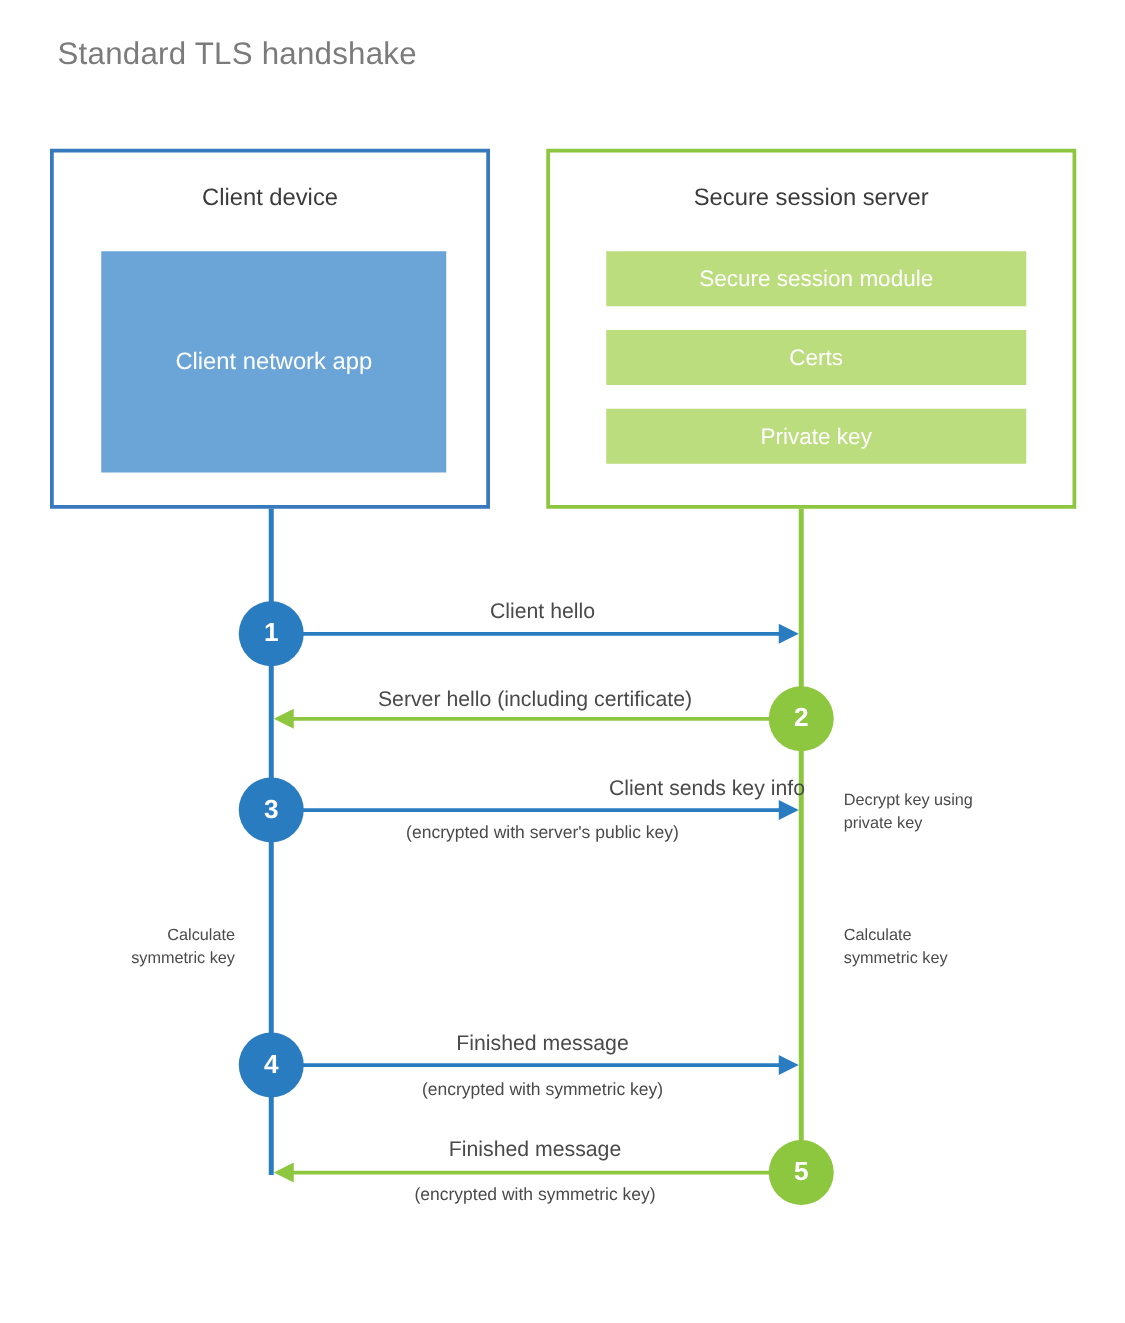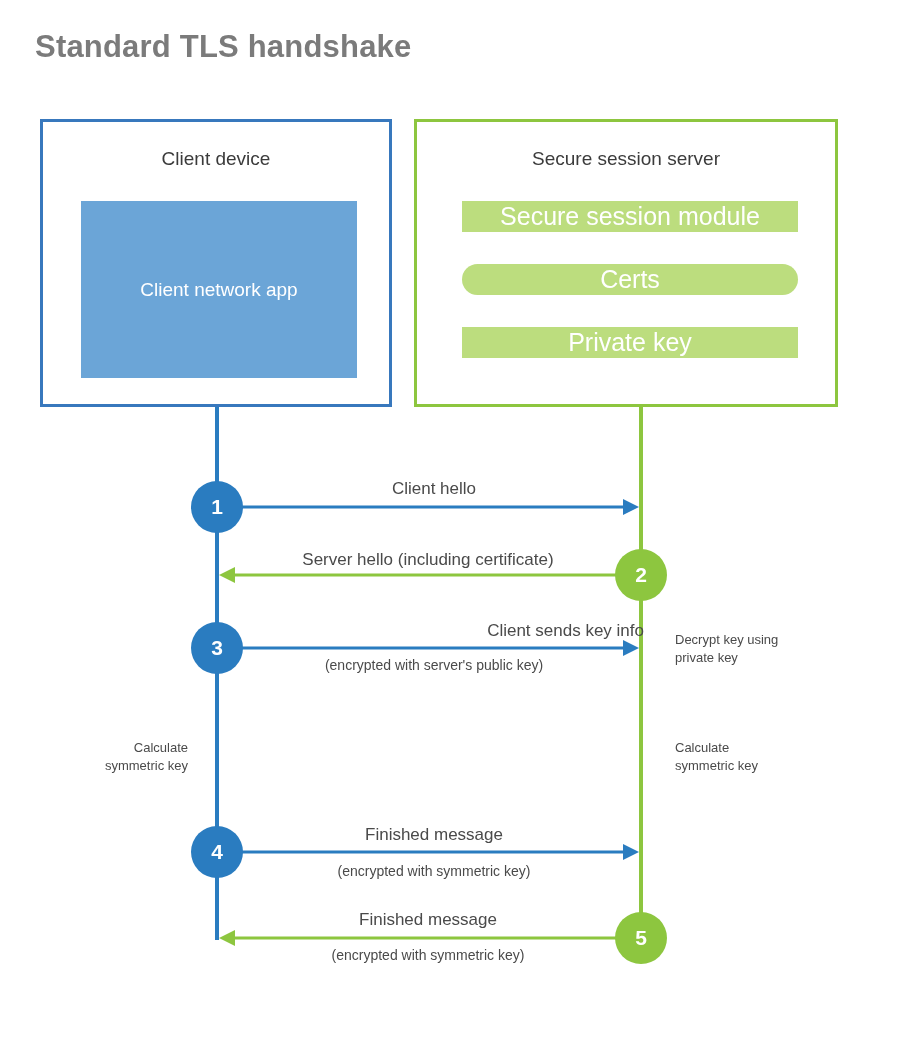--- a/index.html
+++ b/index.html
@@ -13,44 +13,44 @@
     height: 1058px;
     position: relative;
     font-family: "Liberation Sans", "DejaVu Sans", sans-serif;
     color: #4a4a4a;
     overflow: hidden;
   }
 
   
   #page-title {
     position: absolute;
-    left: 35px;
+    left: 46px;
     top: 29px;
-    font-size: 31px;
-    font-weight: 700;
+    font-size: 25px;
+    font-weight: 400;
     color: #7b7b7b;
     letter-spacing: 0.2px;
     white-space: nowrap;
   }
 
   
   .party-box {
     position: absolute;
     background: #ffffff;
     box-sizing: border-box;
   }
   #client-box {
     left: 40px;
     top: 119px;
     width: 352px;
     height: 288px;
     border: 3px solid #3878bd;
   }
   #server-box {
-    left: 414px;
+    left: 437px;
     top: 119px;
     width: 424px;
     height: 288px;
     border: 3px solid #8dc63f;
   }
   .party-title {
     position: absolute;
     left: 0;
     right: 0;
     top: 26px;
@@ -75,31 +75,31 @@
     align-items: center;
     justify-content: center;
     text-align: left;
   }
 
   
   .server-row {
     position: absolute;
     left: 45px;
     width: 336px;
-    height: 31px;
+    height: 44px;
     background: #bcdd7e;
     color: #ffffff;
-    font-size: 25px;
+    font-size: 18px;
     display: flex;
     align-items: center;
     justify-content: center;
     text-align: center;
   }
   #server-row-0 { top: 79px; }
-  #server-row-1 { top: 142px; border-radius: 16px; }
+  #server-row-1 { top: 142px; }
   #server-row-2 { top: 205px; }
 
   
   #sequence-svg {
     position: absolute;
     left: 0;
     top: 0;
     width: 900px;
     height: 1058px;
     pointer-events: none;

